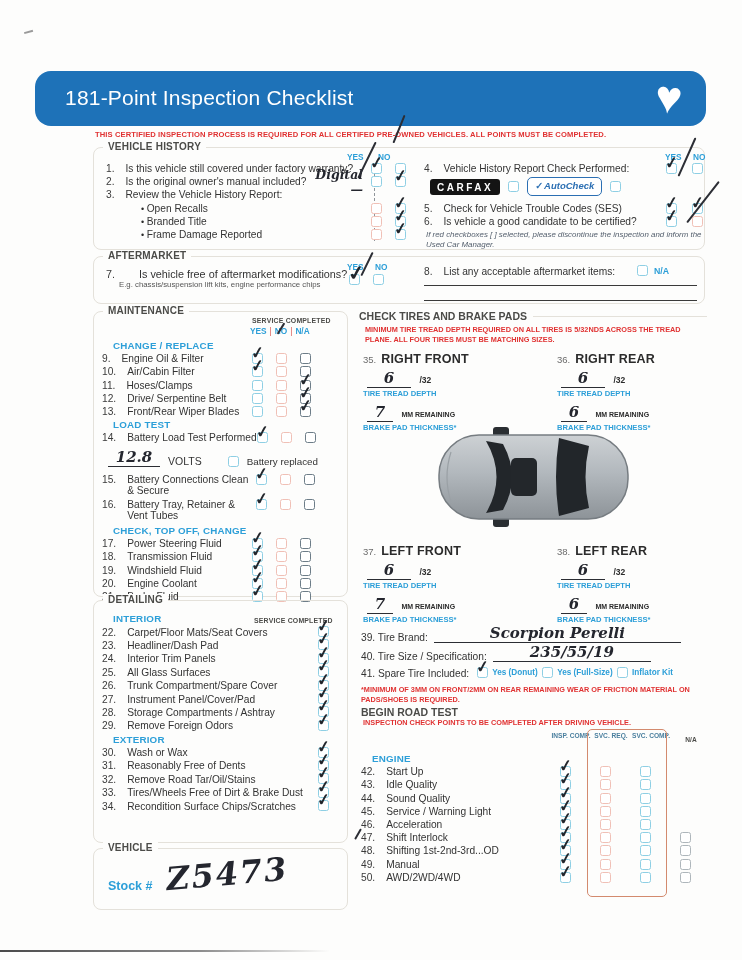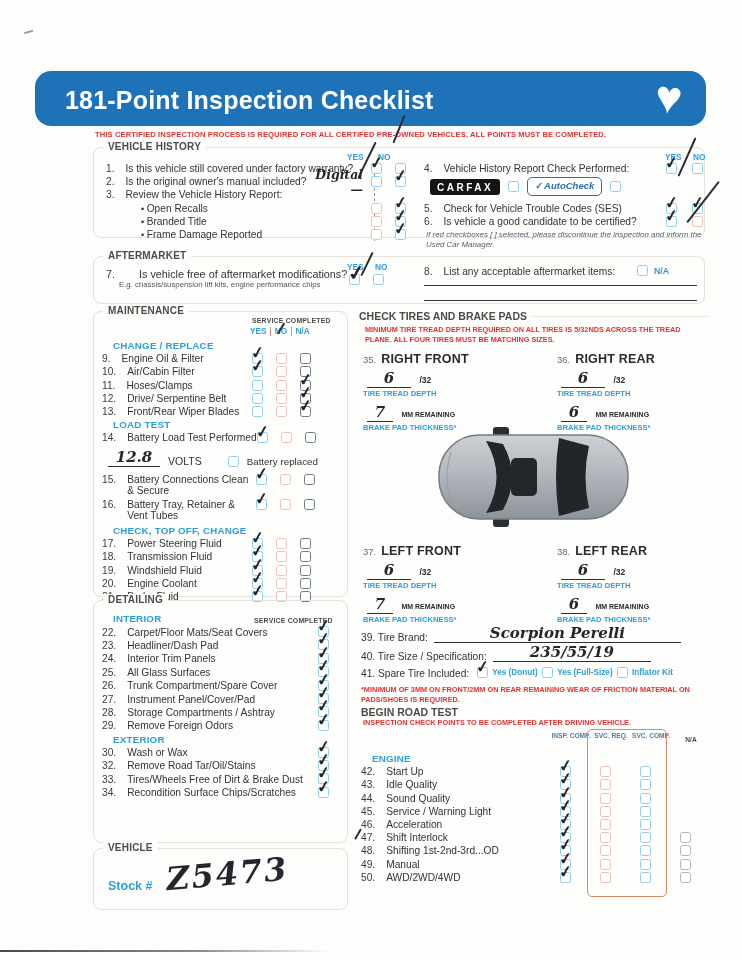--- a/index.html
+++ b/index.html
@@ -1,19 +1,19 @@
 <!DOCTYPE html>
 <html><head>
 <meta charset="utf-8">
 <style>
   html,body{margin:0;padding:0;background:#f0efed;}
   .page{position:relative;width:742px;height:960px;background:#fdfdfc;font-family:"Liberation Sans",sans-serif;overflow:hidden;color:#333;}
   
   .banner{position:absolute;left:35px;top:71px;width:671px;height:55px;background:#1e72b8;border-radius:16px;}
-  .banner-title{position:absolute;left:30px;top:15px;font-size:25px;font-weight:700;color:#fff;letter-spacing:.2px;text-align:right;}
+  .banner-title{position:absolute;left:30px;top:15px;font-size:21px;font-weight:400;color:#fff;letter-spacing:.2px;text-align:right;}
   .heart{position:absolute;right:24px;top:-1px;font-size:46px;color:#fff;transform:rotate(6deg);}
   .heart::before{content:"♥";}
   .notice{position:absolute;left:95px;top:130px;width:575px;font-size:7.6px;font-weight:bold;color:#e03232;letter-spacing:.1px;}
   
   .sec{position:absolute;border:1.5px solid #e4e1da;border-radius:8px;box-sizing:border-box;}
   .sec-title{position:absolute;top:-7px;left:9px;background:#fdfdfc;padding:0 5px;font-size:10px;font-weight:bold;color:#4b4b48;letter-spacing:.2px;white-space:nowrap;}
   .plain-title{font-size:10.5px;font-weight:bold;color:#4b4b48;}
   
   .row{display:flex;align-items:center;height:13.2px;}
   .row .num{margin-right:3px;font-size:10.2px;color:#3a3a3a;white-space:nowrap;}
@@ -83,21 +83,21 @@
   <div class="scanmark"></div>
 
   <div class="banner">
     <div class="banner-title">181-Point Inspection Checklist</div>
     <div class="heart"></div>
   </div>
 
   <div class="notice">THIS CERTIFIED INSPECTION PROCESS IS REQUIRED FOR ALL CERTIFED PRE-OWNED VEHICLES. ALL POINTS MUST BE COMPLETED.</div>
   <div class="stroke" style="left:398px;top:114px;height:30px;transform:rotate(22deg);"></div>
 
-  <div class="sec" style="left:93px;top:147px;width:612px;height:91px;">
+  <div class="sec" style="left:93px;top:147px;width:612px;height:103px;">
     <div class="sec-title">VEHICLE HISTORY</div>
     <span class="colhead" style="left:253px;top:4px;">YES</span>
     <span class="colhead" style="left:284px;top:4px;">NO</span>
     <div class="dashline" style="left:280px;top:15px;height:78px;"></div>
     <div class="vh-rows">
 
         <div class="row">
           <span class="num">1.</span>
           <span class="lbl">Is this vehicle still covered under factory warranty?</span>
           <span class="note-hand hand" style="visibility: hidden;"></span>
@@ -550,20 +550,28 @@
 
         <div class="row" style="height:13.4px;">
           <span class="num">30.</span>
           <span class="lbl">Wash or Wax</span>
           <span class="fill"></span>
           <span>
             <span class="bx"><span class="ck"></span></span>
           </span>
         </div>
 
+        <div class="row" style="height:13.4px;">
+          <span class="num">31.</span>
+          <span class="lbl">Reasonably Free of Dents</span>
+          <span class="fill"></span>
+          <span>
+            <span class="bx"><span class="ck"></span></span>
+          </span>
+        </div>
 
         <div class="row" style="height:13.4px;">
           <span class="num">32.</span>
           <span class="lbl">Remove Road Tar/Oil/Stains</span>
           <span class="fill"></span>
           <span>
             <span class="bx"><span class="ck"></span></span>
           </span>
         </div>
 

